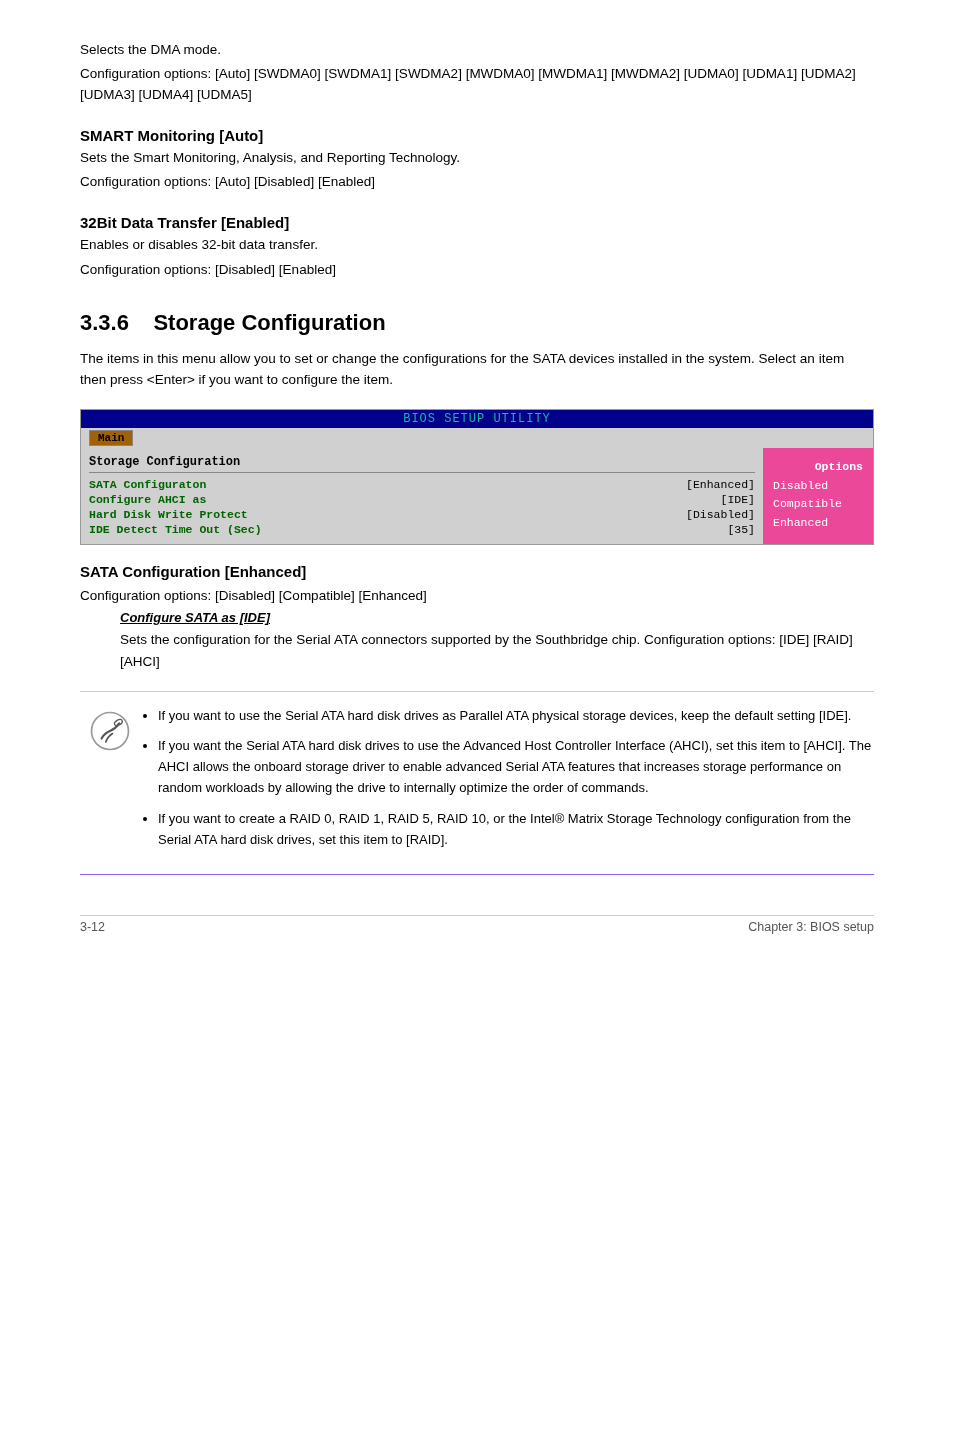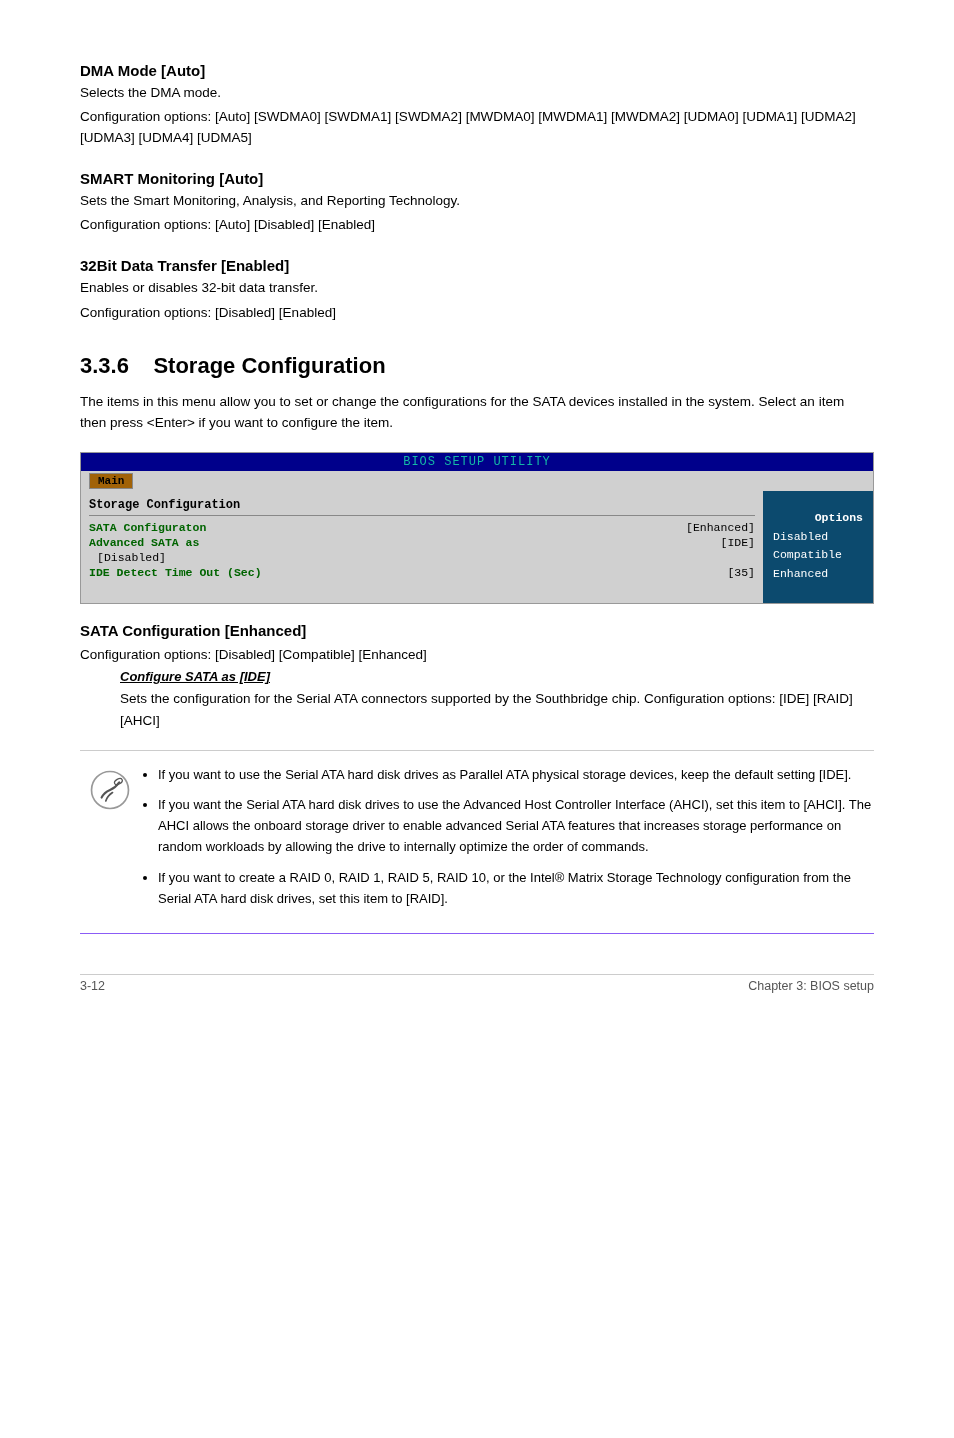--- a/index.html
+++ b/index.html
@@ -108,23 +108,23 @@
       font-weight: bold;
     }
 
     .bios-value {
       color: #000;
       font-weight: normal;
       margin-left: 8px;
     }
 
     .bios-options {
-      background: #0c4a6e;
+      background: #ec4899;
       color: #fff;
-      padding: 20px 10px;
+      padding: 12px 10px;
       min-width: 110px;
       font-size: 11.5px;
     }
 
     .bios-options-title {
       font-weight: bold;
       text-align: right;
       margin-bottom: 4px;
     }
 
@@ -203,21 +203,20 @@
       color: #555;
       margin-top: 40px;
       border-top: 1px solid #ccc;
       padding-top: 4px;
     }
   </style>
 </head>
 <body>
 
 <div class="section-block">
-  <div class="section-heading">DMA Mode [Auto]</div>
   <div class="section-text">Selects the DMA mode.</div>
   <div class="section-text">Configuration options: [Auto] [SWDMA0] [SWDMA1] [SWDMA2] [MWDMA0] [MWDMA1] [MWDMA2] [UDMA0] [UDMA1] [UDMA2] [UDMA3] [UDMA4] [UDMA5]</div>
 </div>
 
 <div class="section-block">
   <div class="section-heading">SMART Monitoring [Auto]</div>
   <div class="section-text">Sets the Smart Monitoring, Analysis, and Reporting Technology.</div>
   <div class="section-text">Configuration options: [Auto] [Disabled] [Enabled]</div>
 </div>
 
@@ -241,24 +240,25 @@
     <div class="bios-nav-item">Main</div>
   </div>
   <div class="bios-body">
     <div class="bios-main">
       <div class="bios-section-title">Storage Configuration</div>
       <div class="bios-row">
         <span class="bios-label">SATA Configuraton</span>
         <span class="bios-value">[Enhanced]</span>
       </div>
       <div class="bios-row">
-        <span class="bios-label"> Advanced SATA as</span>
+        <span class="bios-label"> Configure AHCI as</span>
         <span class="bios-value">[IDE]</span>
       </div>
       <div class="bios-row">
+        <span class="bios-label">Hard Disk Write Protect</span>
         <span class="bios-value">[Disabled]</span>
       </div>
       <div class="bios-row">
         <span class="bios-label">IDE Detect Time Out (Sec)</span>
         <span class="bios-value">[35]</span>
       </div>
     </div>
     <div class="bios-options">
       <div class="bios-options-title">Options</div>
       <span class="bios-option-item">Disabled</span>

